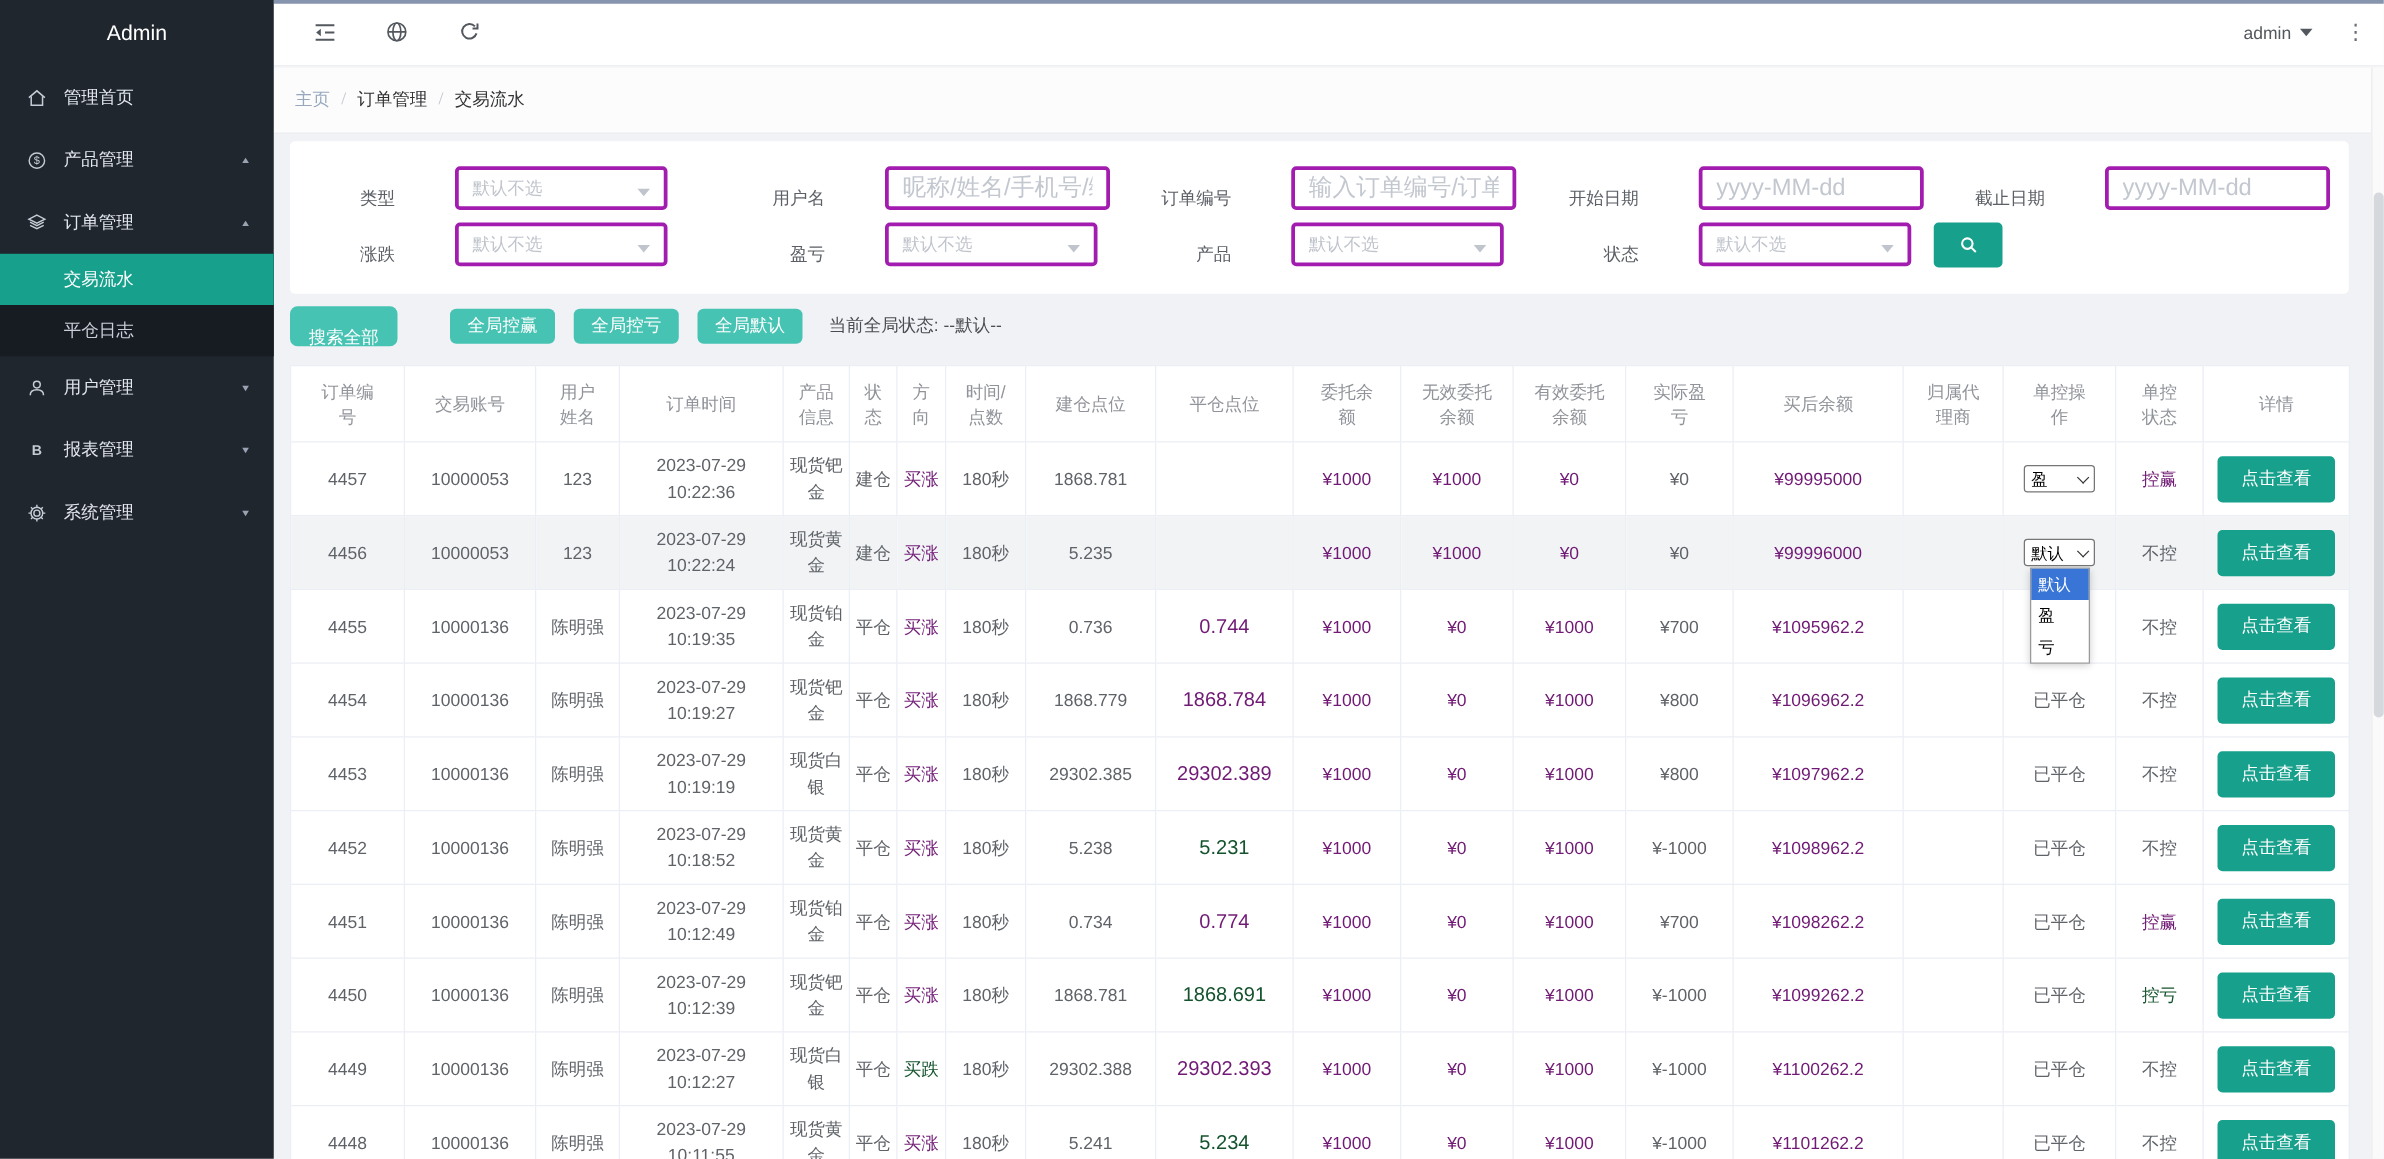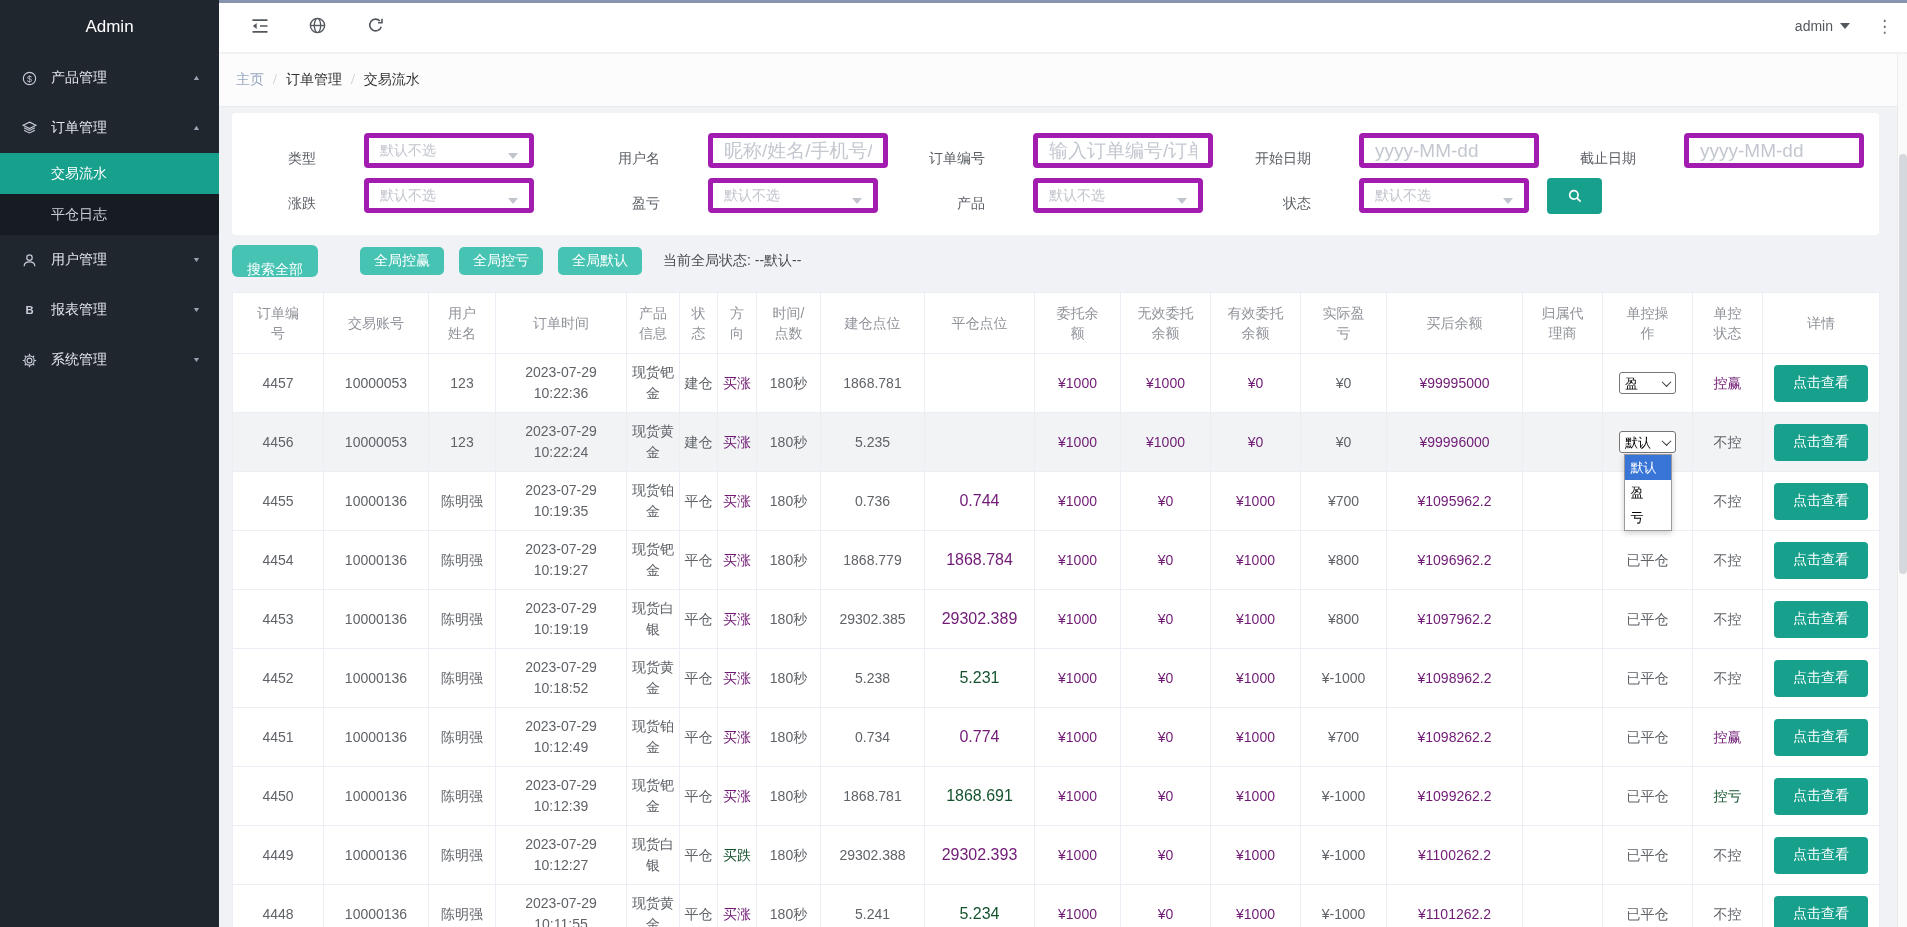--- a/index.html
+++ b/index.html
@@ -40,21 +40,21 @@
   .crumb-first { color:#97a8be; cursor:pointer;}
   .crumb { color:#303133; }
   .crumb-sep { color:#c0c4cc; }
 
   
   .filter-card { position:absolute; left:13px; top:113px; width:1647px; height:122px;
     background:#ffffff; border-radius:4px; }
   .fgroup { position:absolute; display:flex; align-items:flex-end;gap:36px; }
   .frow1 { top:20px; } .frow2 { top:65px; }
   .flabel { width:110px; text-align:right; font-size:14px; color:#5c6066; padding-right:12px; flex:0 0 auto;}
-  .fselect, .finput { height:35px; background:#fff; border:5px solid #a21caf; border-radius:4px;
+  .fselect, .finput { height:35px; background:#fff; border:3px solid #a21caf; border-radius:4px;
     display:flex; align-items:center; padding:0 11px; font-size:14px; color:#c0c4cc; position:relative;}
   .fselect { width:170px; cursor:pointer; }
   .finput { width:180px; }
   .finput input { border:none; outline:none; width:100%; font-size:19px; color:#606266;
     font-family:inherit; background:transparent;}
   .finput input::placeholder { color:#c3c7cf; }
   .sel-caret { position:absolute; right:11px; top:15px; width:0; height:0;
     border-left:5px solid transparent; border-right:5px solid transparent; border-top:6px solid #c0c4cc; }
   .search-btn { position:absolute; left:1315px; top:65px; width:55px; height:36px; background:#17a08c;
     border:none; border-radius:4px; cursor:pointer; display:flex; align-items:center; justify-content:center; }
@@ -98,20 +98,29 @@
     border-radius:4px; }
 
   svg { display:block; }
 </style>
 </head>
 <body>
 
 <aside class="sidebar">
   <div class="logo">Admin</div>
   <nav id="side-nav">
+      <div class="side-item">
+        <span class="s-icon">
+          <svg viewBox="0 0 24 24" width="17" height="17" fill="none" stroke="#c6ccd6" stroke-width="1.7">
+            <path d="M3 11.5 L12 3.8 L21 11.5"></path>
+            <path d="M5.6 9.8 V20 H18.4 V9.8"></path>
+          </svg>
+        </span>
+        <span class="s-label">管理首页</span>
+      </div>
       <div class="side-item">
         <span class="s-icon">
           <svg viewBox="0 0 24 24" width="17" height="17" fill="none" stroke="#c6ccd6" stroke-width="1.6">
             <circle cx="12" cy="12" r="8.7"></circle>
             <text x="12" y="16.3" font-size="12.5" fill="#c6ccd6" stroke="none" text-anchor="middle" font-family="Liberation Sans, sans-serif">$</text>
           </svg>
         </span>
         <span class="s-label">产品管理</span>
         <span class="caret">▲</span>
       </div>

